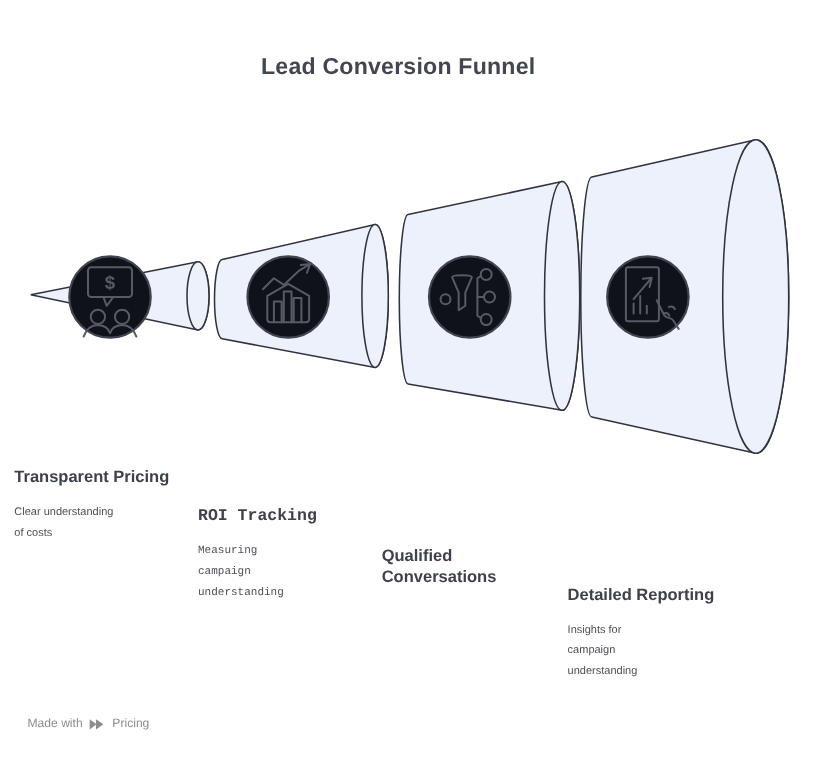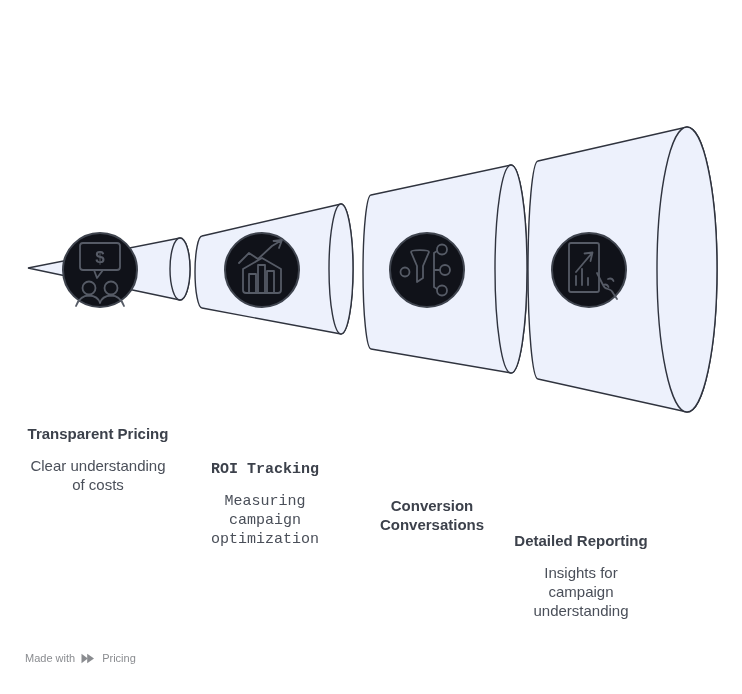--- a/index.html
+++ b/index.html
@@ -24,45 +24,46 @@
   .title{
     position:absolute;top:49px;left:0;width:724px;
     text-align:center;font-size:21px;font-weight:700;
     color:var(--title-text);letter-spacing:.2px;
   }
   .funnel-svg{position:absolute;left:0;top:0;}
   .seg{fill:var(--funnel-fill);stroke:var(--funnel-stroke);stroke-width:1.4;}
   .icon-circle{fill:var(--icon-circle-fill);stroke:var(--icon-circle-ring);stroke-width:2;}
   .icon{fill:none;stroke:var(--icon-stroke);stroke-width:1.8;stroke-linecap:round;stroke-linejoin:round;}
   .icon-glyph{fill:var(--icon-stroke);stroke:none;font-family:"Liberation Sans",sans-serif;font-size:17px;font-weight:700;text-anchor:middle;}
-  .stage{position:absolute;width:170px;text-align:center;}
+  .stage{position:absolute;width:170px;}
   .stage-heading{
     font-size:15px;font-weight:700;line-height:19px;
     color:var(--heading-text);white-space:pre-line;margin-bottom:13px;
   }
   .stage-desc{
-    font-size:15px;line-height:19px;
+    font-size:10px;line-height:19px;
     color:var(--body-text);white-space:pre-line;
   }
   .stage-1{left:13px;top:424px;}
   .stage-2{left:180px;top:460px;font-family:Liberation Mono, monospace;}
   .stage-3{left:347px;top:496px;}
-  .stage-4{left:496px;top:531px;}
+  .stage-4{left:516px;top:531px;}
   .footer{
     position:absolute;left:25px;top:652px;
     display:flex;align-items:center;gap:6px;
     font-size:11px;color:var(--footer-text);cursor:pointer;
   }
   .napkin-logo{display:block;}
 </style>
 </head>
 <body>
 
 <div class="canvas">
 
+  <h1 class="title">Lead Conversion Funnel</h1>
 
   <svg class="funnel-svg" width="742" height="694" viewBox="0 0 742 694">
 
     <g>
       <path class="seg" d="M 28 268 L 180 238 A 10 31 0 0 1 180 300 Z"></path>
       <ellipse class="seg" cx="180" cy="269" rx="10" ry="31"></ellipse>
     </g>
 
     <g>
       <path class="seg" d="M 202 236 L 341 204 A 12 65 0 0 1 341 334 L 202 308 A 7 36 0 0 1 202 236 Z"></path>
@@ -118,25 +119,25 @@
   <div class="stage stage-1">
     <div class="stage-heading">Transparent Pricing</div>
     <div class="stage-desc">Clear understanding
 of costs</div>
   </div>
 
   <div class="stage stage-2">
     <div class="stage-heading">ROI Tracking</div>
     <div class="stage-desc">Measuring
 campaign
-optimization</div>
+understanding</div>
   </div>
 
   <div class="stage stage-3">
-    <div class="stage-heading">Conversion
+    <div class="stage-heading">Qualified
 Conversations</div>
   </div>
 
   <div class="stage stage-4">
     <div class="stage-heading">Detailed Reporting</div>
     <div class="stage-desc">Insights for
 campaign
 understanding</div>
   </div>
 

